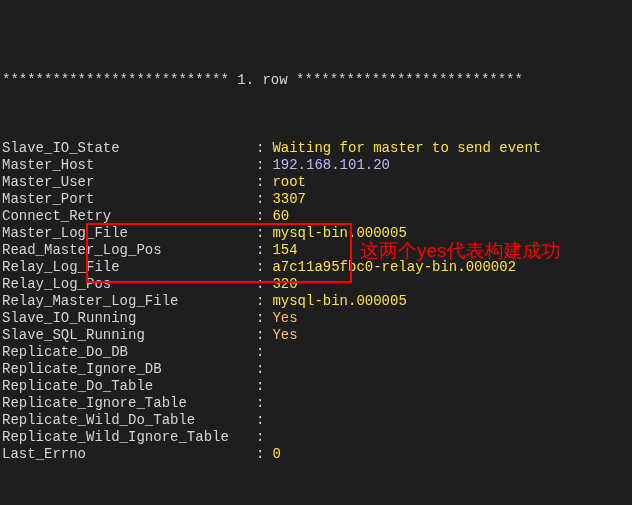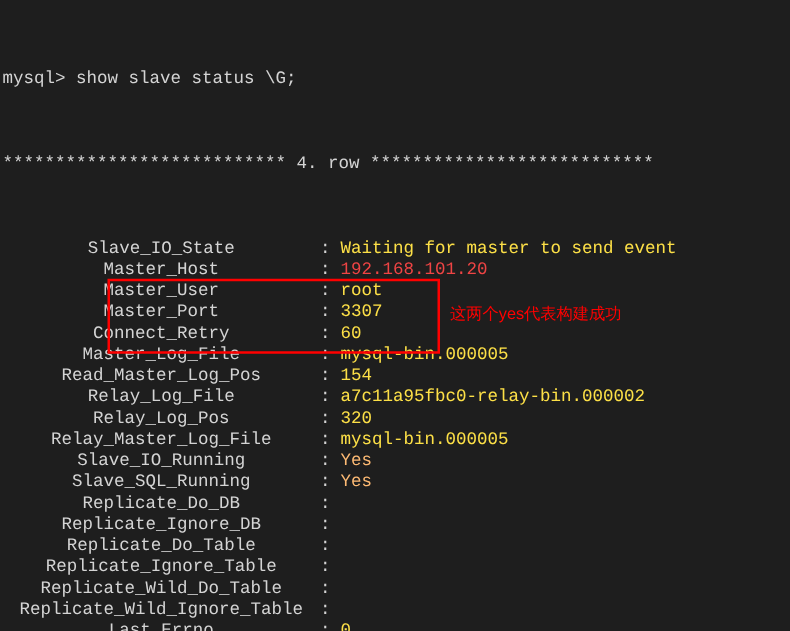--- a/index.html
+++ b/index.html
@@ -19,64 +19,61 @@
     padding: 4px 5px 4px 2px;
     white-space: pre;
     position: relative;
   }
   .line {
     display: flex;
   }
   .label {
     display: inline-block;
     width: 254px;
-    text-align: center;
+    text-align: left;
     color: #d4d4d4;
   }
   .colon {
     color: #d4d4d4;
   }
   .val {
     padding-left: 8px;
     color: #d4d4d4;
   }
-  .pink { color: #ef4444; }
+  .pink { color: #c4b5fd; }
   .green { color: #fdba74; }
   .plain { color: #fde047; }
   .row-header { color: #d4d4d4; }
   .highlight-box {
     position: absolute;
     border: 2px solid #ff0000;
     left: 86px;
     top: 223px;
     width: 262px;
     height: 56px;
     pointer-events: none;
   }
   .annotation {
     position: absolute;
     color: #ff0000;
     font-family: "Microsoft YaHei", "SimHei", Arial, sans-serif;
-    font-size: 13px;
+    font-size: 19px;
     white-space: nowrap;
     left: 360px;
     top: 242px;
   }
 </style>
 </head>
 <body>
 
 <div class="terminal">
 
-  <div class="line">
-    <span>mysql&gt; </span><span>show slave status \G;</span>
-  </div>
 
   <div class="line row-header">
-    <span>*************************** </span><span>4. row</span><span> ***************************</span>
+    <span>*************************** </span><span>1. row</span><span> ***************************</span>
   </div>
 
   <div id="fields-container"><div class="line"><span class="label">Slave_IO_State</span><span class="colon">:</span><span class="val plain">Waiting for master to send event</span></div><div class="line"><span class="label">Master_Host</span><span class="colon">:</span><span class="val pink">192.168.101.20</span></div><div class="line"><span class="label">Master_User</span><span class="colon">:</span><span class="val plain">root</span></div><div class="line"><span class="label">Master_Port</span><span class="colon">:</span><span class="val plain">3307</span></div><div class="line"><span class="label">Connect_Retry</span><span class="colon">:</span><span class="val plain">60</span></div><div class="line"><span class="label">Master_Log_File</span><span class="colon">:</span><span class="val plain">mysql-bin.000005</span></div><div class="line"><span class="label">Read_Master_Log_Pos</span><span class="colon">:</span><span class="val plain">154</span></div><div class="line"><span class="label">Relay_Log_File</span><span class="colon">:</span><span class="val plain">a7c11a95fbc0-relay-bin.000002</span></div><div class="line"><span class="label">Relay_Log_Pos</span><span class="colon">:</span><span class="val plain">320</span></div><div class="line"><span class="label">Relay_Master_Log_File</span><span class="colon">:</span><span class="val plain">mysql-bin.000005</span></div><div class="line"><span class="label">Slave_IO_Running</span><span class="colon">:</span><span class="val green">Yes</span></div><div class="line"><span class="label">Slave_SQL_Running</span><span class="colon">:</span><span class="val green">Yes</span></div><div class="line"><span class="label">Replicate_Do_DB</span><span class="colon">:</span><span class="val plain"></span></div><div class="line"><span class="label">Replicate_Ignore_DB</span><span class="colon">:</span><span class="val plain"></span></div><div class="line"><span class="label">Replicate_Do_Table</span><span class="colon">:</span><span class="val plain"></span></div><div class="line"><span class="label">Replicate_Ignore_Table</span><span class="colon">:</span><span class="val plain"></span></div><div class="line"><span class="label">Replicate_Wild_Do_Table</span><span class="colon">:</span><span class="val plain"></span></div><div class="line"><span class="label">Replicate_Wild_Ignore_Table</span><span class="colon">:</span><span class="val plain"></span></div><div class="line"><span class="label">Last_Errno</span><span class="colon">:</span><span class="val plain">0</span></div></div>
 
 </div>
 
 <div class="highlight-box"></div>
 <div class="annotation">这两个yes代表构建成功</div>
 
 </body></html>

